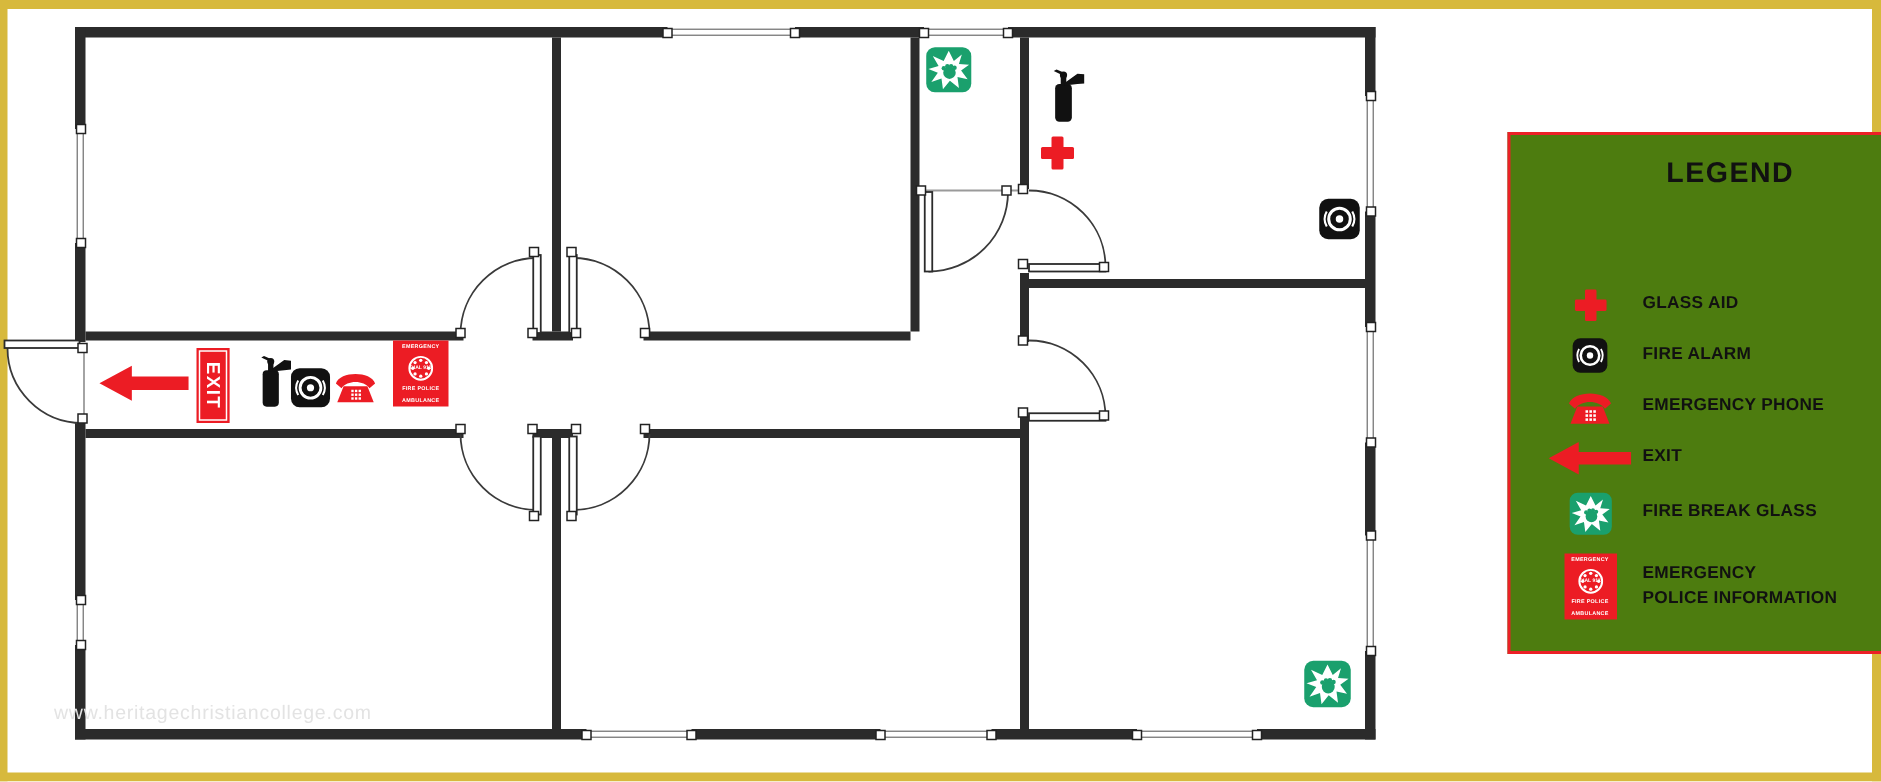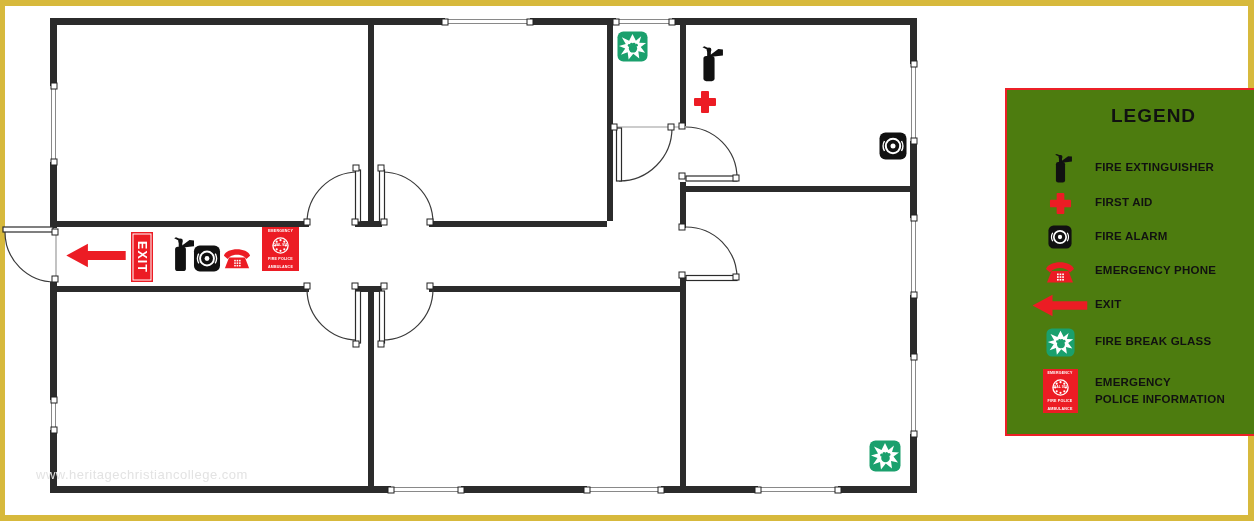--- a/index.html
+++ b/index.html
@@ -261,36 +261,28 @@
     </svg>
     <div class="cs-dialtext">DIAL 911</div>
   </div>
   <div class="cs-txt">FIRE POLICE</div>
   <div class="cs-txt">AMBULANCE</div>
 </div>
 
 <div class="legend">
   <div class="legend-title">LEGEND</div>
 
-  <div class="legend-row" style="top:60px;">
-    <div class="legend-icon">
-      <svg width="23" height="32" viewBox="0 0 30 42">
-          <use href="#sym-ext"></use>
-        </svg>
-    </div>
-    <div class="legend-label">FIRE EXTINGUISHER</div>
-  </div>
 
   <div class="legend-row" style="top:95px;">
     <div class="legend-icon">
       <svg width="23" height="23" viewBox="0 0 24 24">
           <use href="#sym-cross"></use>
         </svg>
     </div>
-    <div class="legend-label">FIRST AID</div>
+    <div class="legend-label">GLASS AID</div>
   </div>
 
   <div class="legend-row" style="top:129px;text-align:right;">
     <div class="legend-icon">
       <svg width="24" height="24" viewBox="0 0 28 28">
           <use href="#sym-alarm"></use>
         </svg>
     </div>
     <div class="legend-label">FIRE ALARM</div>
   </div>

